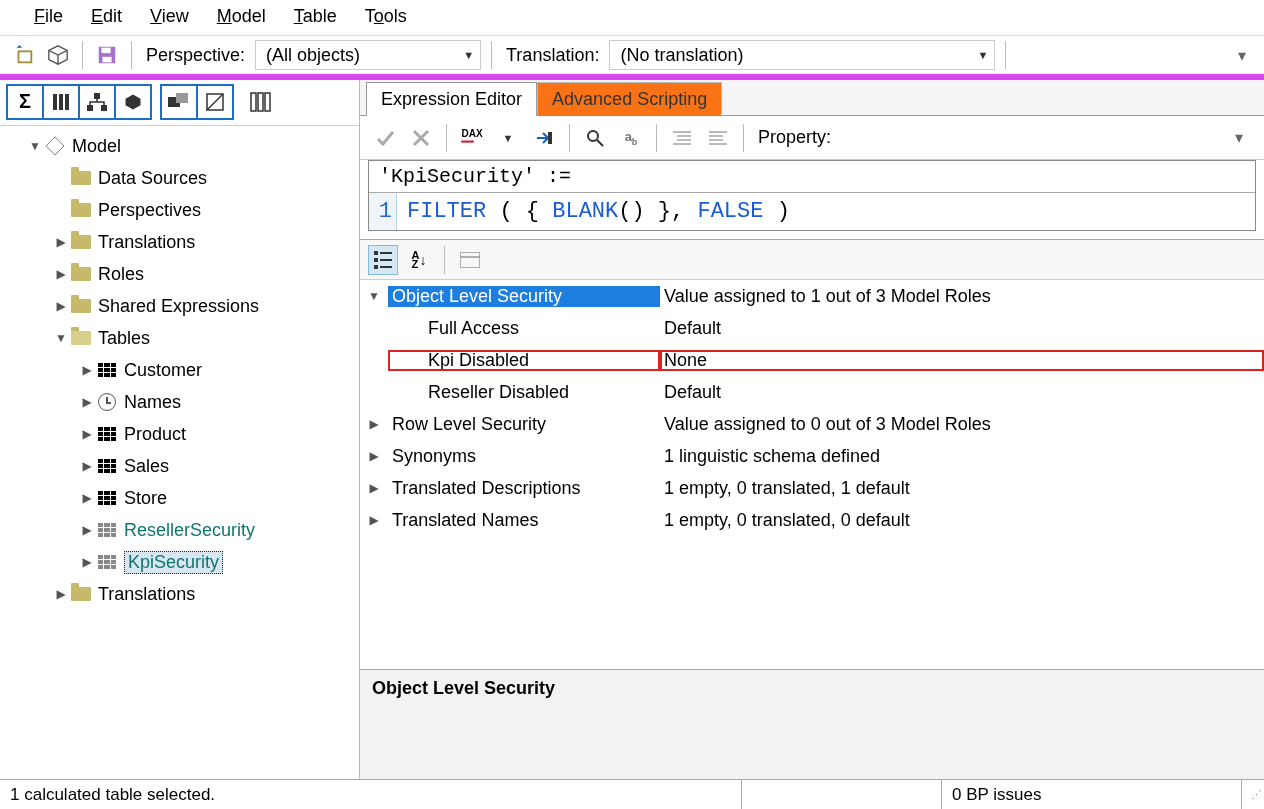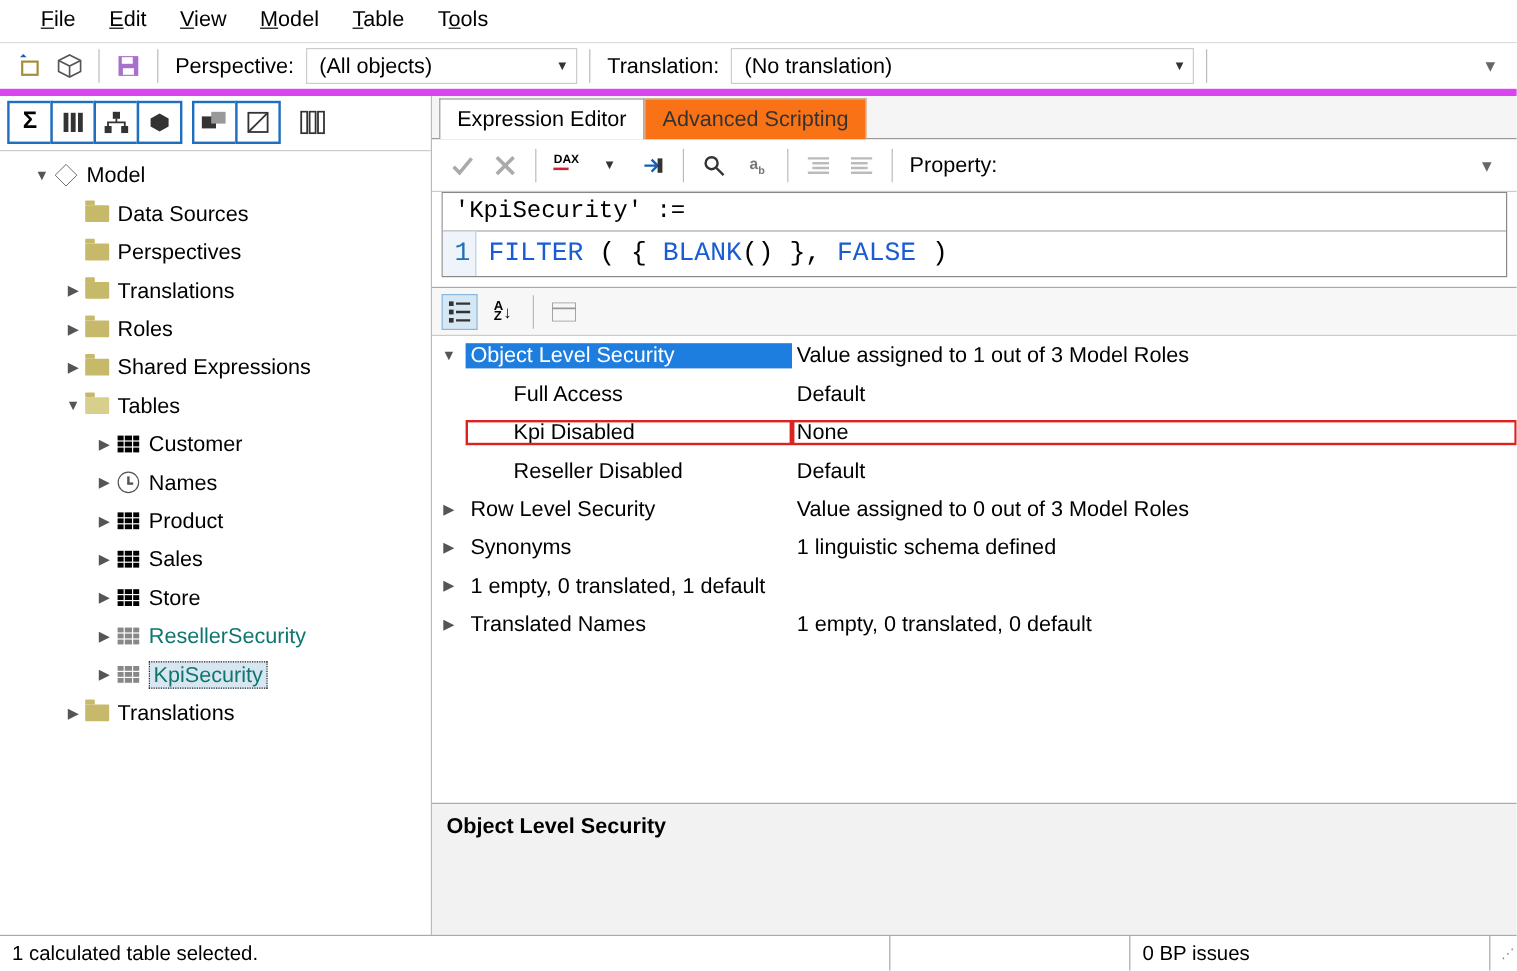--- a/index.html
+++ b/index.html
@@ -533,20 +533,21 @@
             <span class="pg-name">Row Level Security</span>
             <span class="pg-val">Value assigned to 0 out of 3 Model Roles</span>
           </div>
           <div class="pg-row">
             <span class="pg-exp closed"></span>
             <span class="pg-name">Synonyms</span>
             <span class="pg-val">1 linguistic schema defined</span>
           </div>
           <div class="pg-row">
             <span class="pg-exp closed"></span>
+            <span class="pg-name">Translated Descriptions</span>
             <span class="pg-val">1 empty, 0 translated, 1 default</span>
           </div>
           <div class="pg-row">
             <span class="pg-exp closed"></span>
             <span class="pg-name">Translated Names</span>
             <span class="pg-val">1 empty, 0 translated, 0 default</span>
           </div>
         </div>
 
       <div class="desc-panel">

